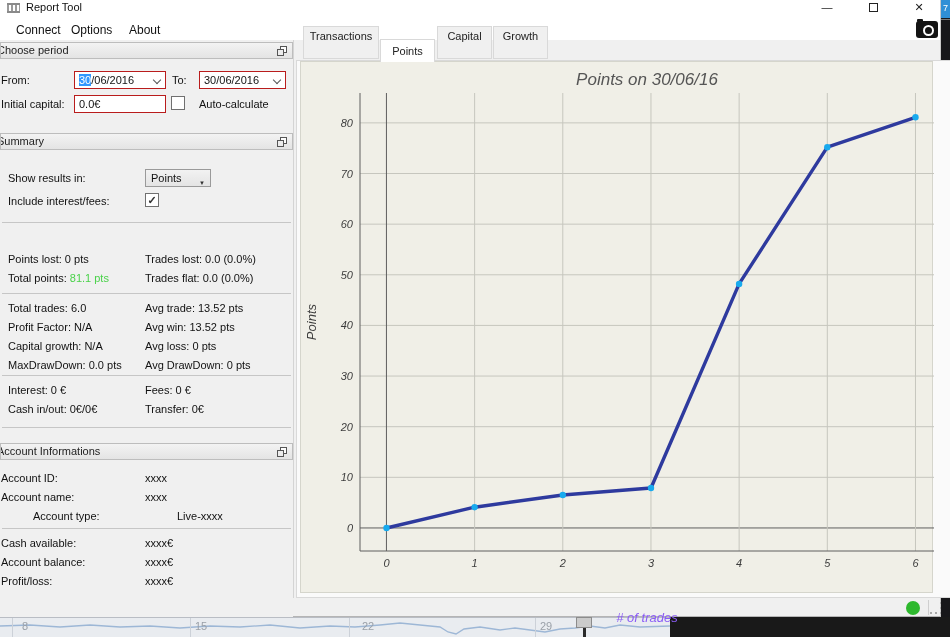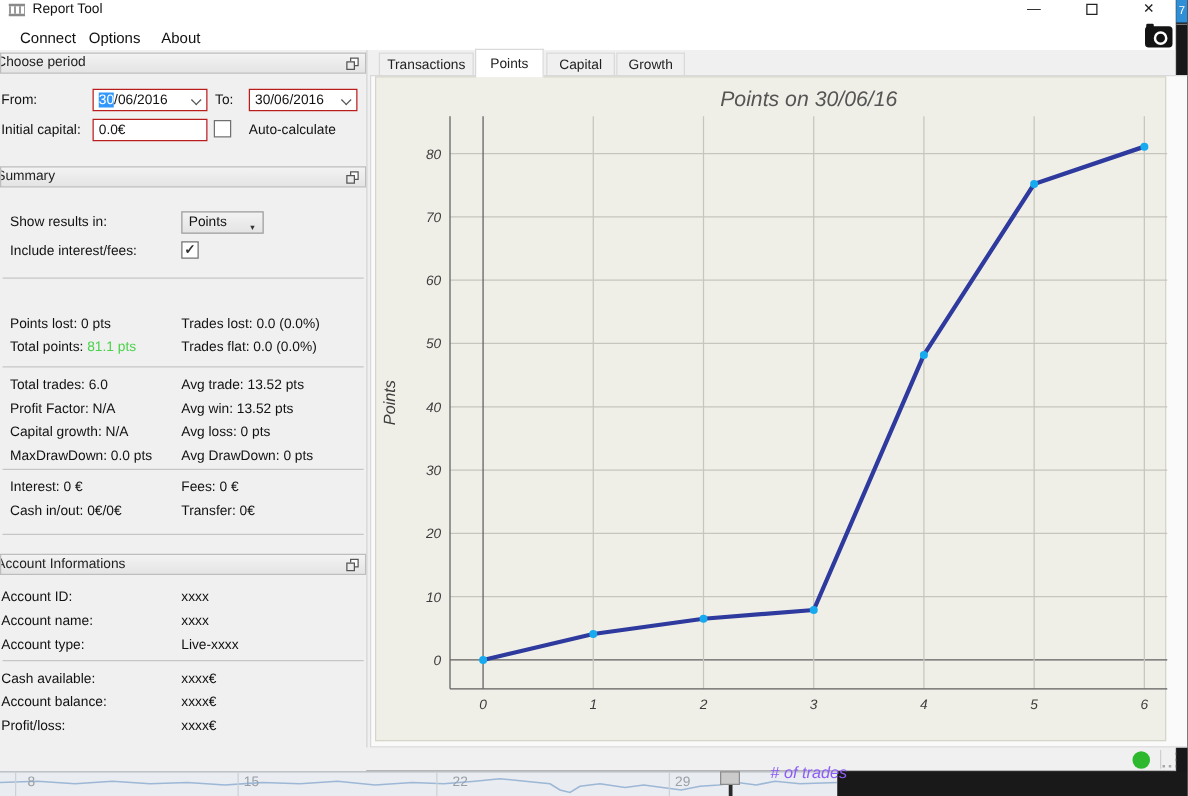--- a/index.html
+++ b/index.html
@@ -43,21 +43,21 @@
   .combo-arrow{position:absolute;right:5px;top:5px;font-size:6px;color:#333;}
   .hline{position:absolute;left:2px;width:289px;height:1px;background:#c6c6c6;}
   .stat-row{position:absolute;left:0;width:293px;height:19px;font-size:11px;color:#111;}
   .stat-l{position:absolute;left:8px;top:3px;white-space:nowrap;}
   .stat-r{position:absolute;left:145px;top:3px;white-space:nowrap;}
   .acc-label{position:absolute;left:1px;top:3px;white-space:nowrap;}
   .acc-value{position:absolute;left:145px;top:3px;white-space:nowrap;}
 
   
   .tab-line{position:absolute;left:296px;top:60px;width:645px;height:1px;background:#d9d9d9;}
-  .tab{position:absolute;font-size:11px;text-align:center;color:#222;background:#f0f0f0;border:1px solid #d9d9d9;height:33px;top:42px;line-height:18px;z-index:1;}
+  .tab{position:absolute;font-size:11px;text-align:center;color:#222;background:#f0f0f0;border:1px solid #d9d9d9;height:33px;top:26px;line-height:18px;z-index:1;}
   .tab.active{top:39px;height:23px;line-height:22px;background:#fff;border-bottom:none;z-index:3;}
   .tab-page{position:absolute;left:296px;top:60px;width:700px;height:538px;background:#fafafa;border:1px solid #d9d9d9;z-index:2;font-style:italic;}
   .figure{position:absolute;left:3px;top:0px;width:633px;height:532px;background:#f0efe7;border:1px solid #d5d5cc;}
   .chart-title{position:absolute;left:59px;top:8px;width:574px;text-align:center;font-size:17px;color:#555;}
   .xlabel{position:absolute;left:59px;top:508px;width:574px;text-align:center;font-size:13px;color:#8b5cf6;margin-top:40px;}
   .ylabel{position:absolute;left:2px;top:31px;height:458px;width:16px;display:flex;align-items:center;justify-content:center;}
   .ylabel span{writing-mode:vertical-rl;transform:rotate(180deg);font-size:13px;color:#3d3d3d;}
   svg text.tick{font-size:11px;fill:#3d3d3d;font-family:"Liberation Sans",sans-serif;}
 
   
@@ -176,21 +176,21 @@
         <span class="float-icon"></span>
       </div>
       <div class="stat-row" style="top:429px;">
         <span class="acc-label">Account ID:</span>
         <span class="acc-value">xxxx</span>
       </div>
       <div class="stat-row" style="top:448px;">
         <span class="acc-label">Account name:</span>
         <span class="acc-value">xxxx</span>
       </div>
-      <div class="stat-row" style="top:467px;">
+      <div class="stat-row" style="top:467px;margin-left:32px;">
         <span class="acc-label">Account type:</span>
         <span class="acc-value">Live-xxxx</span>
       </div>
       <div class="hline" style="top:488px;"></div>
       <div class="stat-row" style="top:494px;">
         <span class="acc-label">Cash available:</span>
         <span class="acc-value">xxxx€</span>
       </div>
       <div class="stat-row" style="top:513px;">
         <span class="acc-label">Account balance:</span>

